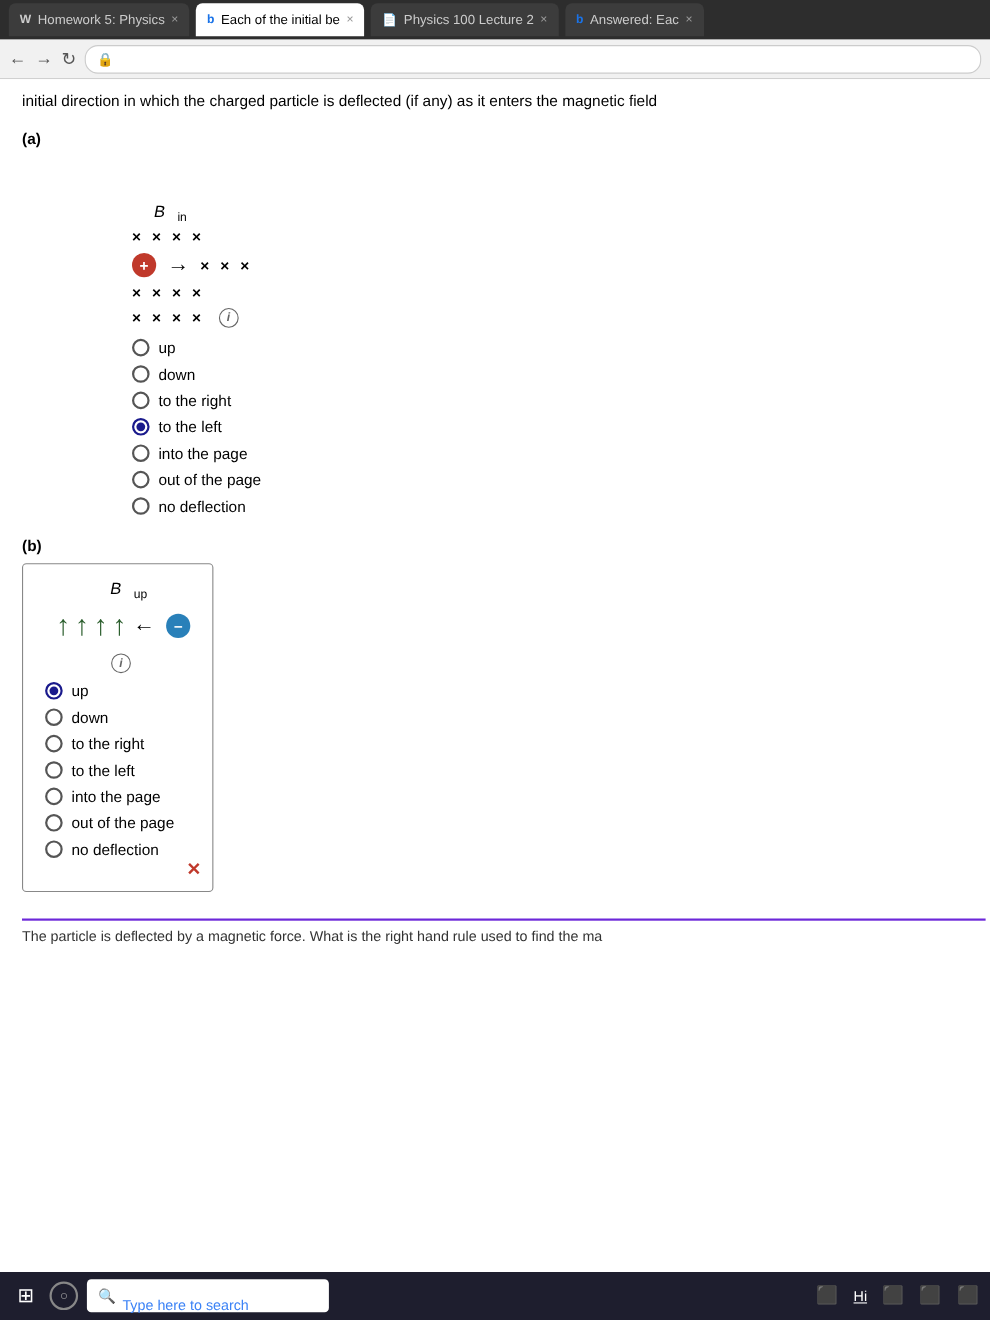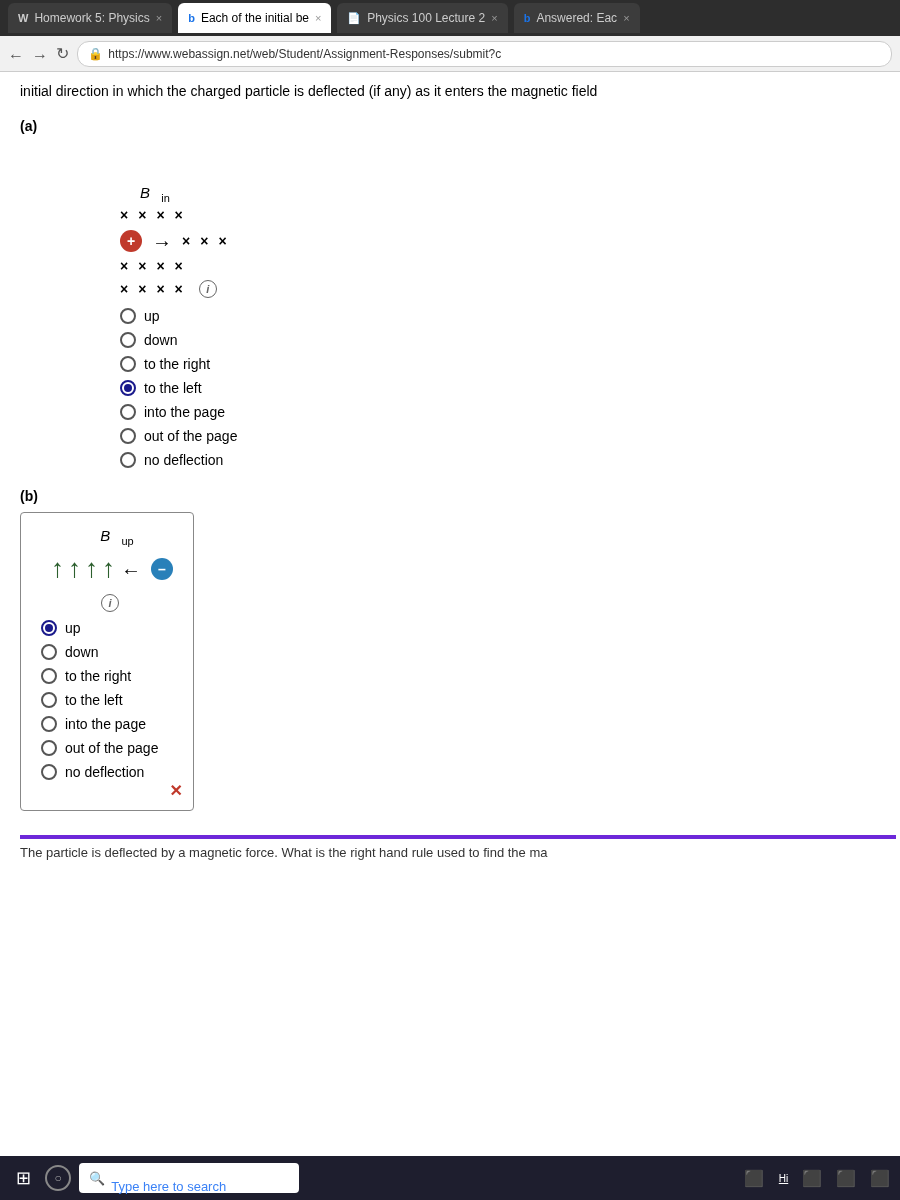--- a/index.html
+++ b/index.html
@@ -204,21 +204,21 @@
       color: #c0392b;
       font-size: 16px;
       font-weight: bold;
       cursor: pointer;
     }
 
     .bottom-text {
       font-size: 13px;
       color: #333;
       margin-top: 14px;
-      border-top: 4px solid #6d28d9;
+      border-top: 2px solid #6d28d9;
       padding-top: 6px;
     }
 
     
     .taskbar {
       position: fixed;
       bottom: 0;
       left: 0;
       width: 900px;
       height: 44px;
@@ -297,21 +297,20 @@
     <span class="tab-close">×</span>
   </div>
 </div>
 
 <div class="address-bar-row">
   <span class="nav-btn">←</span>
   <span class="nav-btn">→</span>
   <span class="nav-btn">↻</span>
   <div class="address-box">
     <span class="lock-icon">🔒</span>
-    <span>https://www.webassign.net/web/Student/Assignment-Responses/submit?c</span>
   </div>
 </div>
 
 <div class="main-content">
 
   <p class="intro-text">initial direction in which the charged particle is deflected (if any) as it enters the magnetic field</p>
 
   <div>
     <div class="part-label">(a)</div>
 
@@ -457,18 +456,18 @@
 
 <div class="taskbar">
   <button class="windows-btn">⊞</button>
   <div class="cortana-circle">○</div>
   <div class="taskbar-search">
     <span class="taskbar-search-icon">🔍</span>
     <span class="taskbar-search-text">Type here to search</span>
   </div>
   <div class="taskbar-icons">
     <span class="taskbar-icon">⬛</span>
-    <span class="taskbar-icon" style="font-size:10px; color:#fff;text-decoration:underline;">Hi</span>
+    <span class="taskbar-icon" style="font-size:13px; color:#fff;text-decoration:underline;">Hi</span>
     <span class="taskbar-icon">⬛</span>
     <span class="taskbar-icon">⬛</span>
     <span class="taskbar-icon">⬛</span>
   </div>
 </div>
 
 </body></html>

